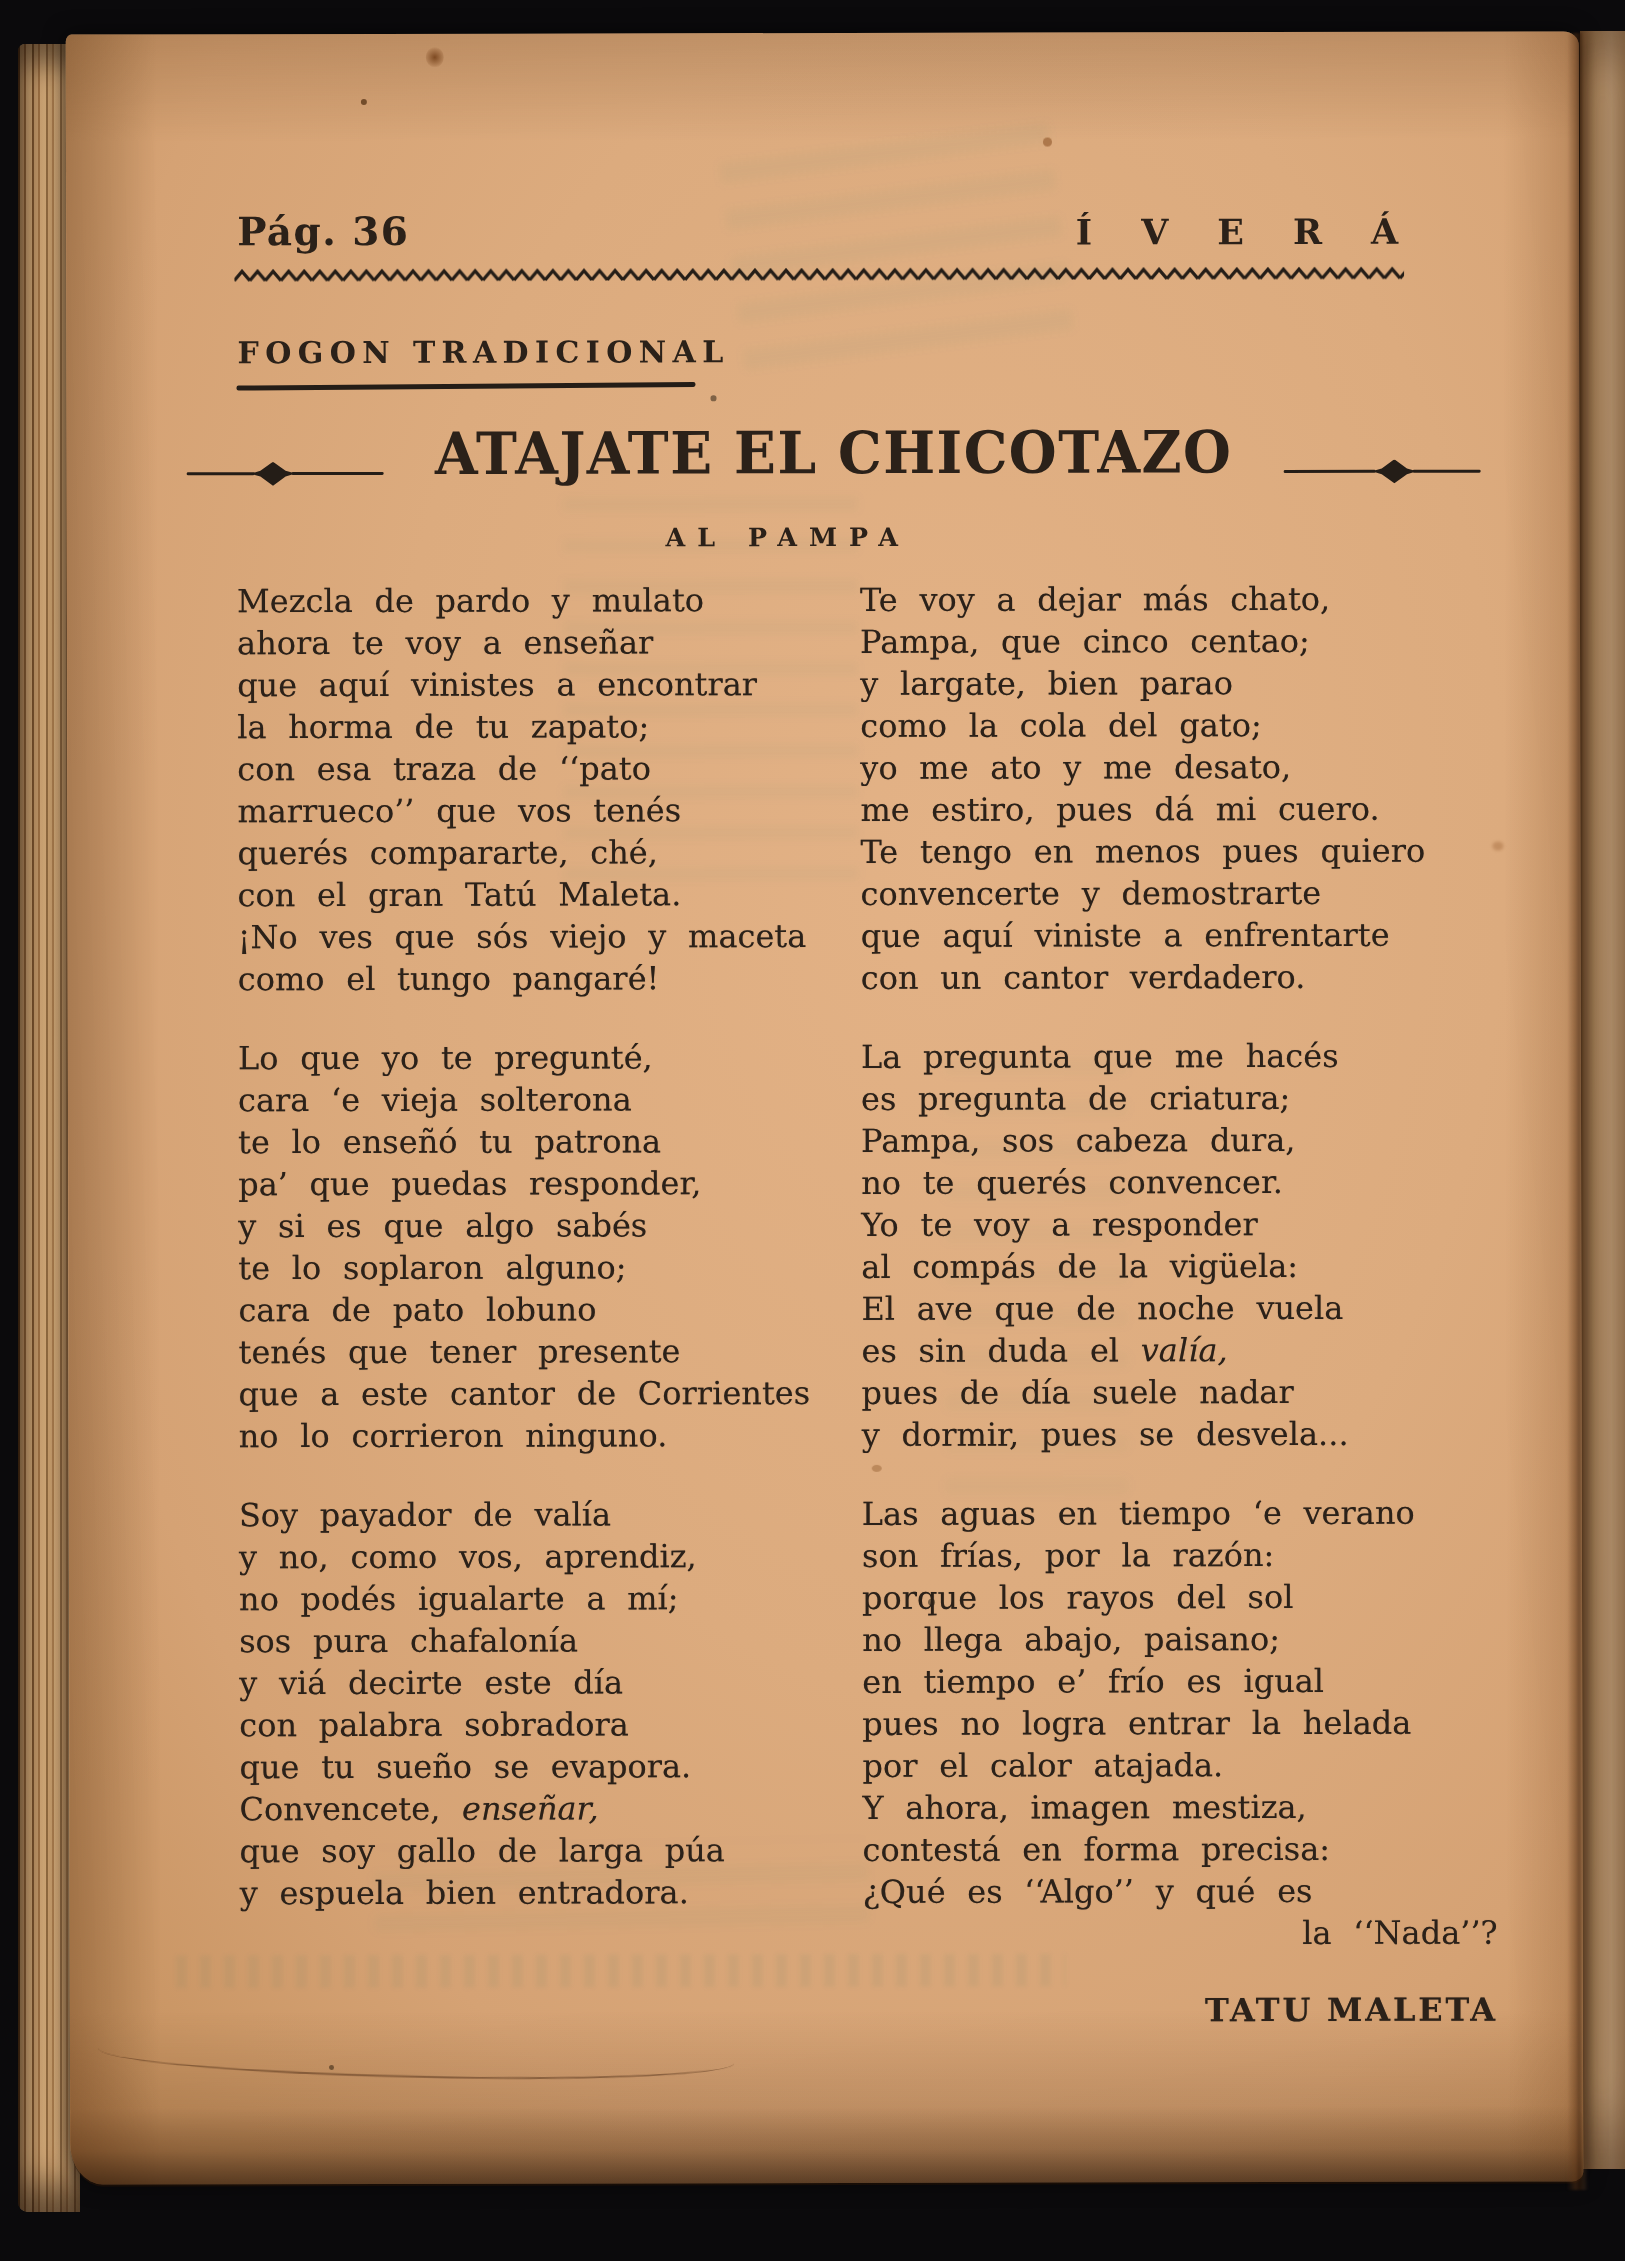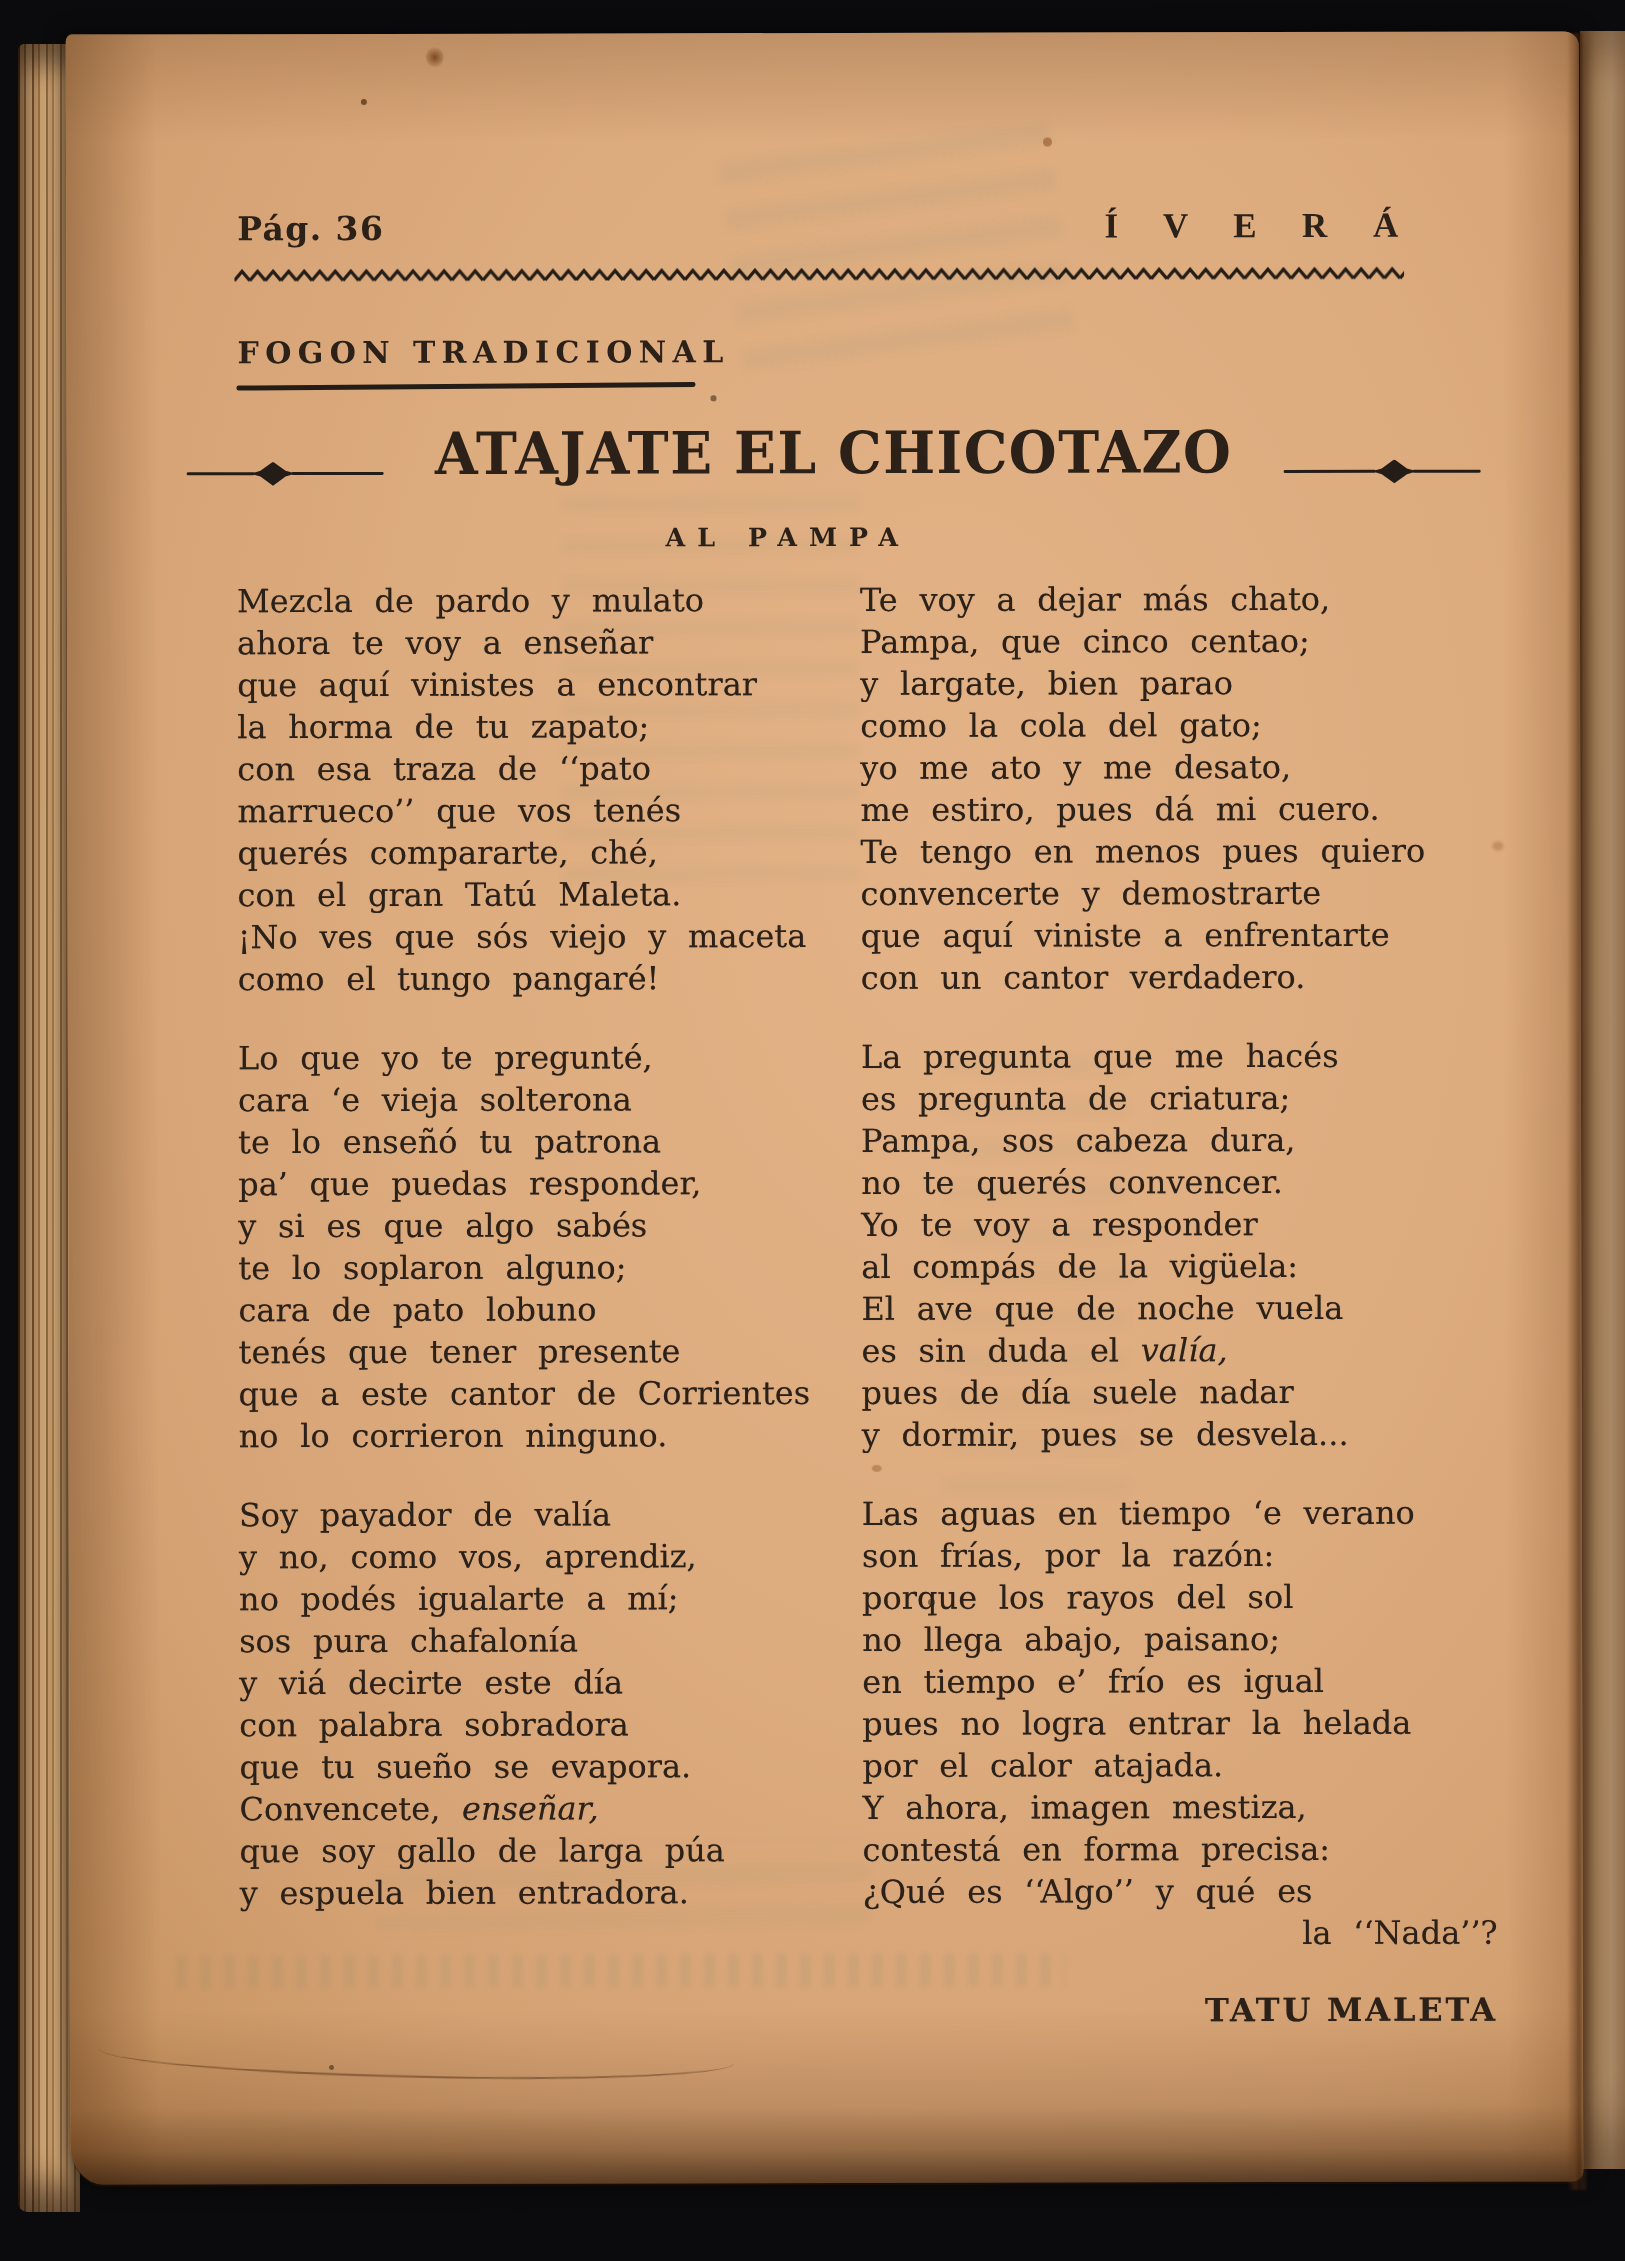--- a/index.html
+++ b/index.html
@@ -79,22 +79,22 @@
   .g4{left:876px;top:1010px;width:184px;height:452px;filter:blur(5px);
       background:repeating-linear-gradient(0deg, rgba(104,132,108,.08) 0 17px, rgba(104,132,108,0) 17px 42px);}
   .g5{left:304px;top:1809px;width:495px;height:85px;filter:blur(4.2px);transform:rotate(-1deg);
       background:repeating-linear-gradient(0deg, rgba(110,136,112,.10) 0 18.4px, rgba(110,136,112,0) 18.4px 42px);}
   
   .content{position:absolute;inset:0;}
   .header-row{
     position:absolute;left:171px;right:181px;top:174px;
     display:flex;justify-content:space-between;align-items:flex-end;
   }
-  .page-number{font-size:33px;font-weight:700;letter-spacing:1.4px;}
-  .magazine-title{font-size:35px;font-weight:700;letter-spacing:18.4px;margin-right:-18.4px;font-family:Liberation Serif, serif;}
+  .page-number{font-size:39px;font-weight:700;letter-spacing:1.4px;}
+  .magazine-title{font-size:35px;font-weight:700;letter-spacing:18.4px;margin-right:-18.4px;}
   .zigzag{position:absolute;left:168px;right:175px;top:233px;height:18.4px;}
   .section-label{
     position:absolute;left:171px;top:301px;
     font-size:30px;font-weight:700;letter-spacing:6.4px;
   }
   .section-underline{
     position:absolute;left:170px;top:350px;width:459px;height:5px;
     background:#241d17;border-radius:2.1px;transform:rotate(-.35deg);
   }
   .title-row{

